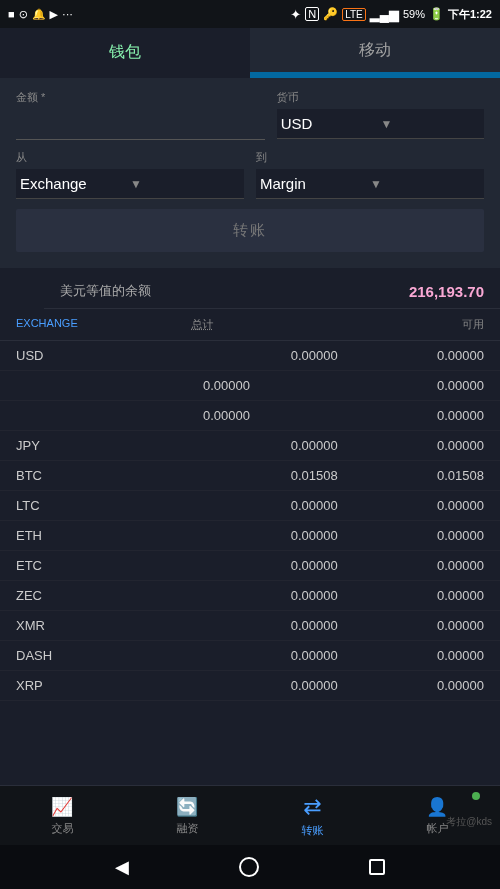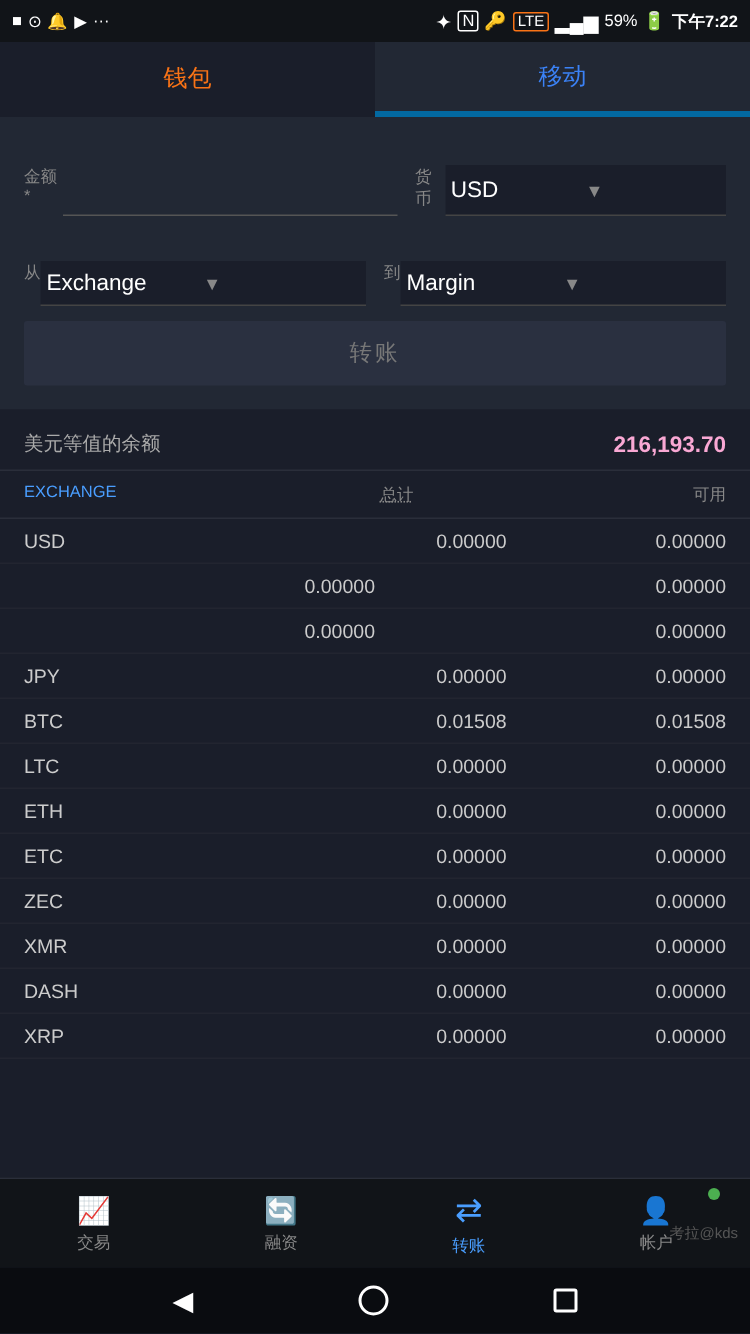--- a/index.html
+++ b/index.html
@@ -32,27 +32,27 @@
       display: flex;
       height: 50px;
       background: #1a1e2a;
     }
     .top-tab {
       flex: 1;
       display: flex;
       align-items: center;
       justify-content: center;
       font-size: 16px;
-      color: #f97316;
+      color: #86efac;
       cursor: pointer;
       border-bottom: 2px solid transparent;
     }
     .top-tab.active {
-      color: #3b82f6;
-      border-bottom: 4px solid #0369a1;
+      color: #a3a3a3;
+      border-bottom: 6px solid #0369a1;
     }
     .top-tab:first-child {
       background: #1a1e2a;
     }
     .top-tab:last-child {
       background: #222834;
     }
 
     
     .form-area {
@@ -60,22 +60,21 @@
       padding: 12px 16px 16px 16px;
     }
     .form-row {
       display: flex;
       gap: 12px;
       margin-bottom: 10px;
     }
     .form-group {
       flex: 1;
       display: flex;
-      flex-direction: row;
-      margin-top: 20px;
+      flex-direction: column;
     }
     .form-label {
       font-size: 11px;
       color: #888;
       margin-bottom: 4px;
     }
     .form-select {
       background: #1a1e2a;
       border: none;
       border-bottom: 1px solid #444;
@@ -127,20 +126,21 @@
     }
 
     
     .balance-section {
       background: #1a1e2a;
       padding: 14px 16px 8px 16px;
       display: flex;
       justify-content: space-between;
       align-items: center;
       border-bottom: 1px solid #2a2e3a;
+      margin-left: 44px;
     }
     .balance-label {
       font-size: 13px;
       color: #aaa;
     }
     .balance-value {
       font-size: 15px;
       color: #f9a8d4;
       font-weight: bold;
     }
@@ -190,21 +190,21 @@
       border-bottom: none;
     }
     .table-row .col-avail {
       color: #ccc;
       font-size: 13px;
     }
     .col-total-header {
       flex: 1;
       font-size: 11px;
       color: #888;
-      text-align: center;
+      text-align: left;
       text-decoration: underline dotted;
     }
 
     
     .bottom-nav {
       position: absolute;
       bottom: 44px;
       left: 0;
       right: 0;
       height: 60px;
@@ -298,21 +298,21 @@
     <span>···</span>
   </div>
   <div class="status-right">
     <span style="font-size:13px;">✦</span>
     <span style="font-size:11px;border:1px solid #fff;padding:0 2px;border-radius:2px;">N</span>
     <span style="font-size:12px;">🔑</span>
     <span style="font-size:10px;border:1px solid #f97316;padding:0 2px;border-radius:2px;">LTE</span>
     <span style="font-size:13px;">▂▄▆</span>
     <span>59%</span>
     <span style="font-size:12px;">🔋</span>
-    <span style="font-weight:bold;">下午7:22</span>
+    <span style="font-weight:bold;">下午1:22</span>
   </div>
 </div>
 
 <div class="top-tabs">
   <div class="top-tab">
     <span>钱包</span>
   </div>
   <div class="top-tab active">
     <span>移动</span>
   </div>

